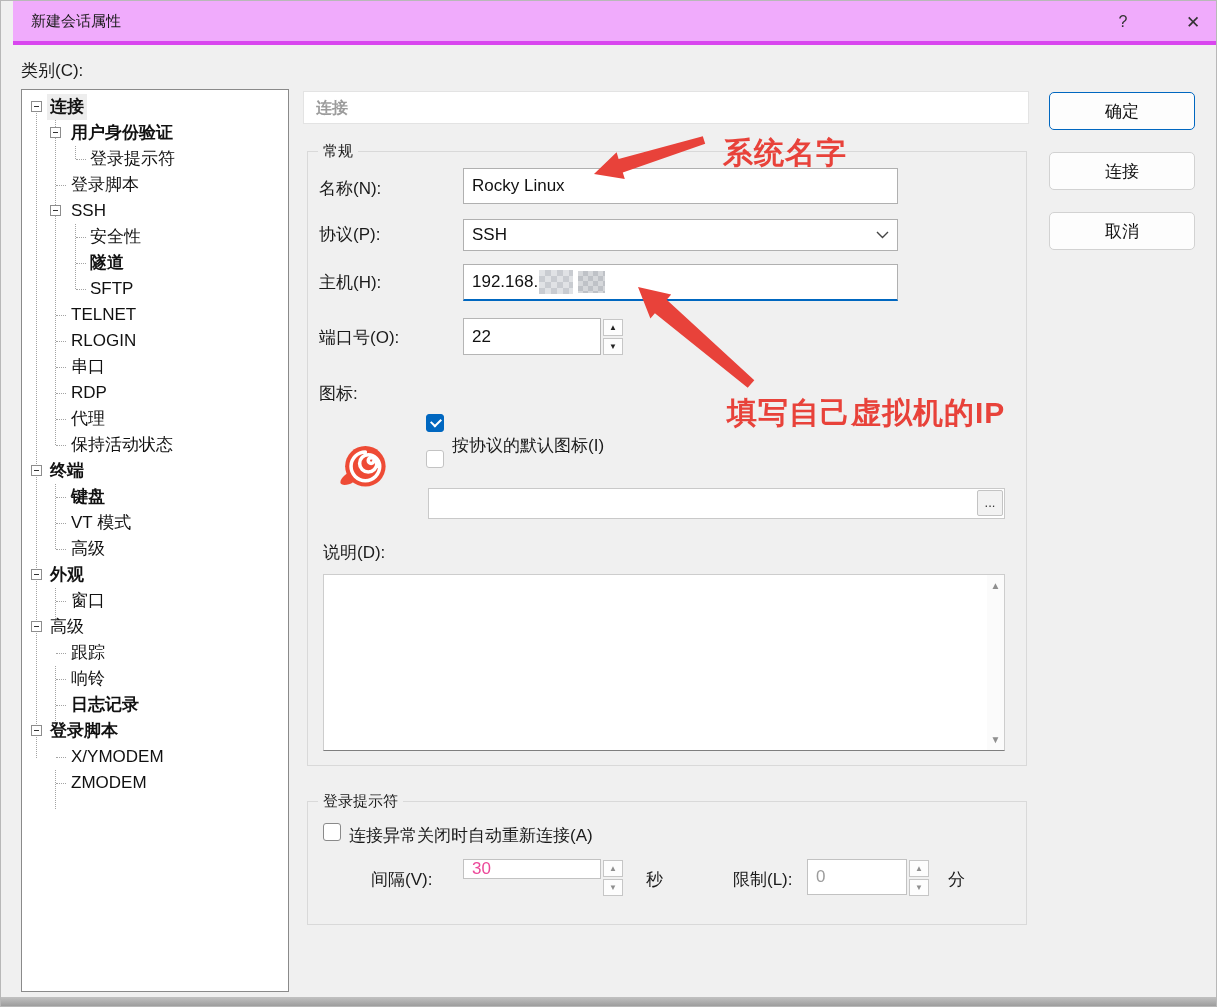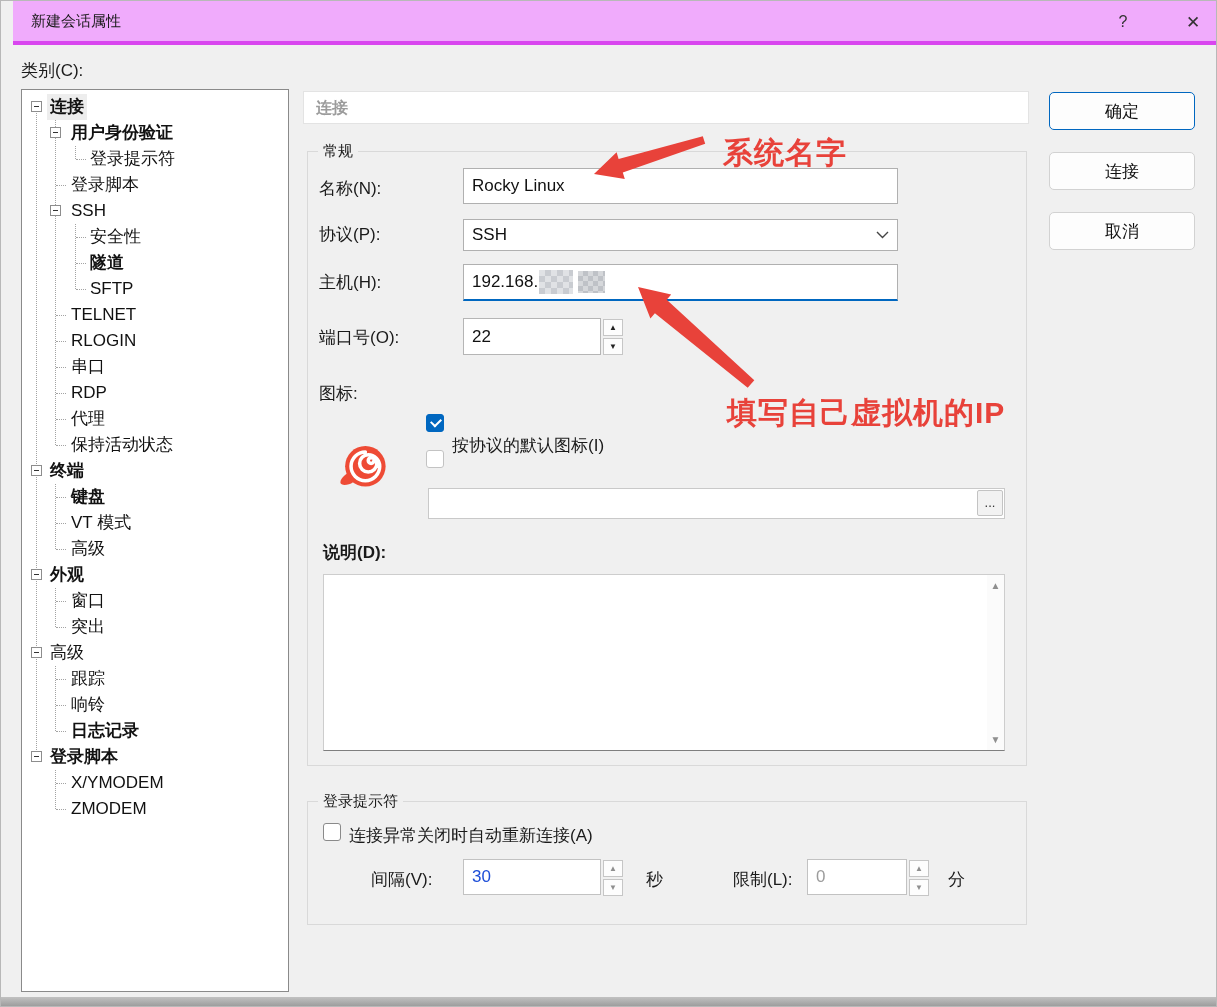--- a/index.html
+++ b/index.html
@@ -141,21 +141,20 @@
       <div class="tree-row lv1"><span class="stub"></span><span class="lbl">串口</span></div>
       <div class="tree-row lv1"><span class="stub"></span><span class="lbl">RDP</span></div>
       <div class="tree-row lv1"><span class="stub"></span><span class="lbl">代理</span></div>
       <div class="tree-row lv1"><span class="stub"></span><span class="lbl">保持活动状态</span></div>
       <div class="tree-row lv0 bold"><span class="expbox"></span><span class="lbl">终端</span></div>
       <div class="tree-row lv1 bold"><span class="stub"></span><span class="lbl">键盘</span></div>
       <div class="tree-row lv1"><span class="stub"></span><span class="lbl">VT 模式</span></div>
       <div class="tree-row lv1"><span class="stub"></span><span class="lbl">高级</span></div>
       <div class="tree-row lv0 bold"><span class="expbox"></span><span class="lbl">外观</span></div>
       <div class="tree-row lv1"><span class="stub"></span><span class="lbl">窗口</span></div>
-      <div class="tree-row lv1"><span class="stub"></span><span class="lbl">突出</span></div>
       <div class="tree-row lv0"><span class="expbox"></span><span class="lbl">高级</span></div>
       <div class="tree-row lv1"><span class="stub"></span><span class="lbl">跟踪</span></div>
       <div class="tree-row lv1"><span class="stub"></span><span class="lbl">响铃</span></div>
       <div class="tree-row lv1 bold"><span class="stub"></span><span class="lbl">日志记录</span></div>
       <div class="tree-row lv0 bold"><span class="expbox"></span><span class="lbl">登录脚本</span></div>
       <div class="tree-row lv1"><span class="stub"></span><span class="lbl">X/YMODEM</span></div>
       <div class="tree-row lv1"><span class="stub"></span><span class="lbl">ZMODEM</span></div>
     </div>
 
   <div class="page-header">连接</div>
@@ -205,38 +204,38 @@
   </svg>
 
   <div class="checkbox dis" style="left:425px;top:449px;"></div>
   <div class="flabel dis" style="left:451px;top:450px;">自定义图标(C):</div>
 
   <div class="textbox" style="left:427px;top:487px;width:577px;height:31px;border-color:#c9c9c9;color:#9c9c9c;">
     <span></span>
   </div>
   <div class="browse-btn" style="left:976px;top:489px;">...</div>
 
-  <div class="flabel" style="left:322px;top:540px;font-weight:bold;">说明(D):</div>
+  <div class="flabel" style="left:322px;top:540px;">说明(D):</div>
   <div class="desc-area">
     <span></span>
     <div class="desc-scroll">
       <div class="scroll-arrow" style="top:2px;">▲</div>
       <div class="scroll-arrow" style="bottom:2px;">▼</div>
     </div>
   </div>
 
   <div class="groupbox gb-reconnect">
     <span class="legend">登录提示符</span>
   </div>
 
   <div class="checkbox" style="left:322px;top:822px;"></div>
   <div class="flabel" style="left:348px;top:823px;">连接异常关闭时自动重新连接(A)</div>
 
   <div class="flabel" style="left:370px;top:867px;">间隔(V):</div>
-  <div class="textbox" style="left:462px;top:858px;width:138px;height:36px;border-color:#c2c2c2;color:#1d4ed8;">
+  <div class="textbox" style="left:462px;top:858px;width:138px;height:20px;border-color:#c2c2c2;color:#ec4899;">
     <span>30</span>
   </div>
   <div class="spin-col" style="left:602px;top:859px;">
     <div class="spin-btn dis">▲</div>
     <div class="spin-btn dis">▼</div>
   </div>
   <div class="flabel" style="left:645px;top:867px;">秒</div>
 
   <div class="flabel" style="left:732px;top:867px;">限制(L):</div>
   <div class="textbox" style="left:806px;top:858px;width:100px;height:36px;border-color:#c2c2c2;color:#9c9c9c;">

